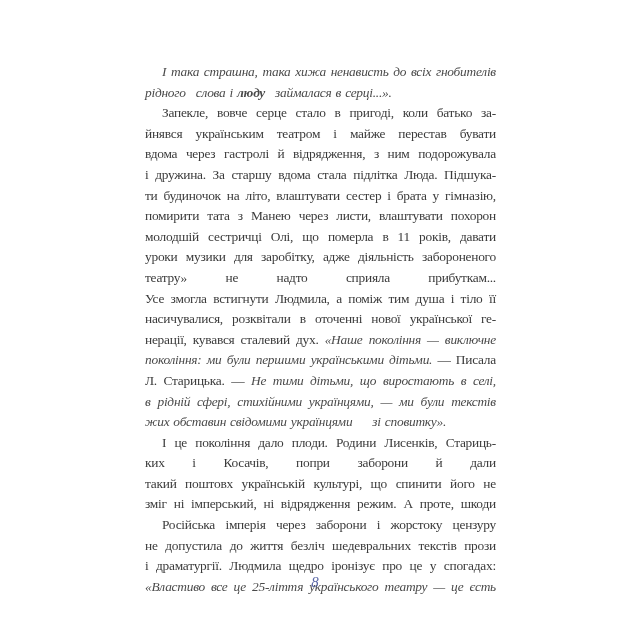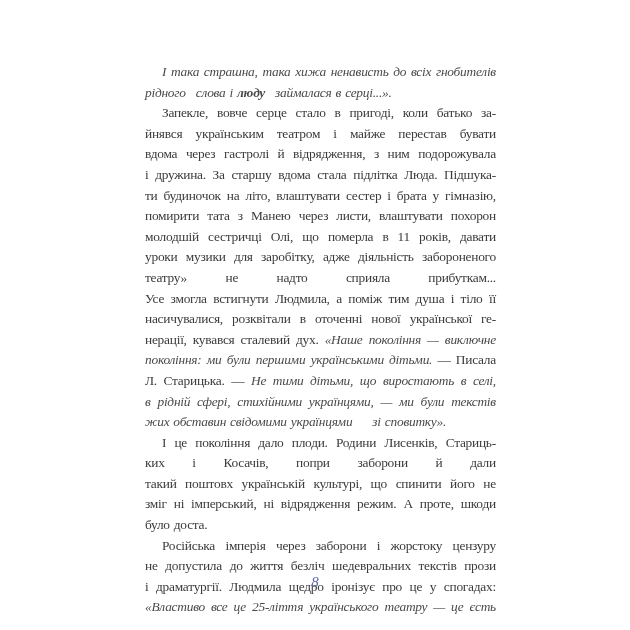--- a/index.html
+++ b/index.html
@@ -278,24 +278,20 @@
         <span class="w">зміг</span>
         <span class="w">ні</span>
         <span class="w">імперський,</span>
         <span class="w">ні</span>
         <span class="w">відрядження</span>
         <span class="w">режим.</span>
         <span class="w">А</span>
         <span class="w">проте,</span>
         <span class="w">шкоди</span>
       </div>
-      <div class="line last">
-        <span class="w" style="margin-right: 4px;">було</span>
-        <span class="w">доста.</span>
-      </div>
       <div class="line indent">
         <span class="w">Російська</span>
         <span class="w">імперія</span>
         <span class="w">через</span>
         <span class="w">заборони</span>
         <span class="w">і</span>
         <span class="w">жорстоку</span>
         <span class="w">цензуру</span>
       </div>
       <div class="line">

